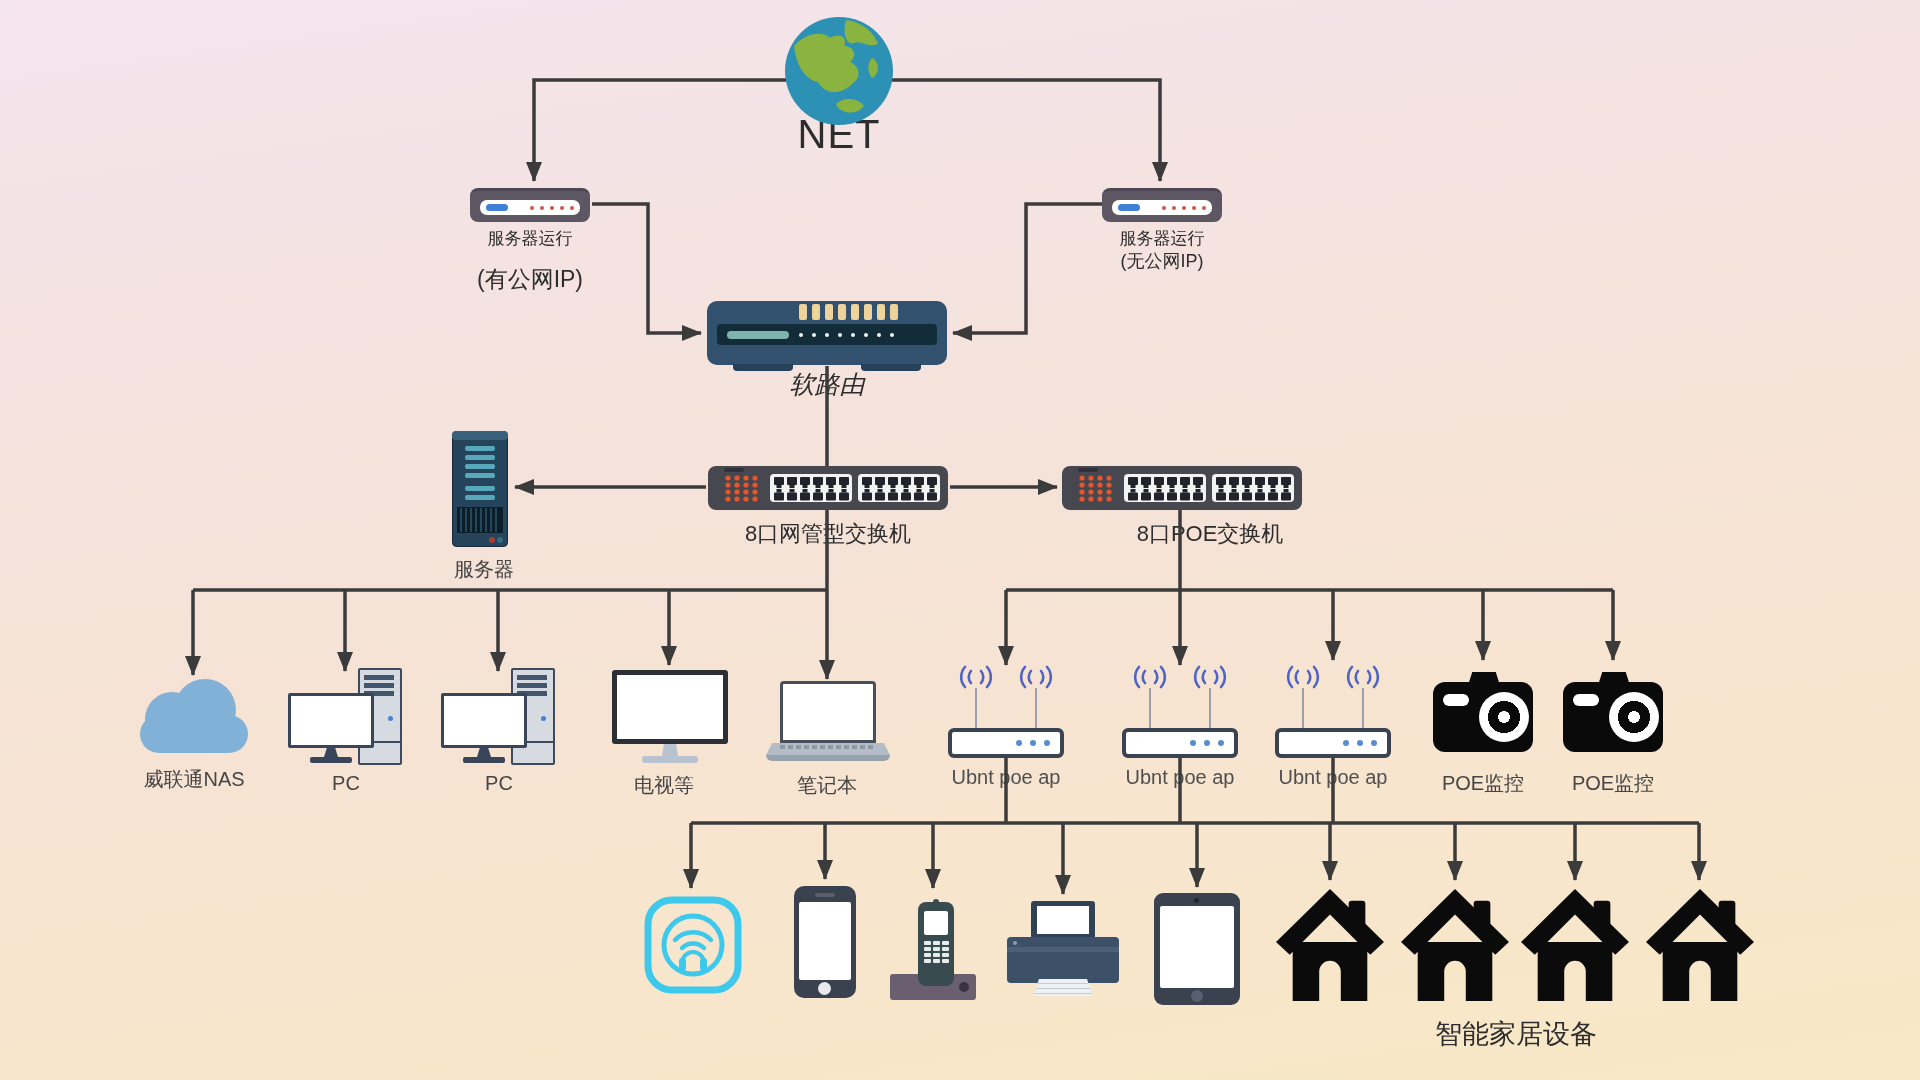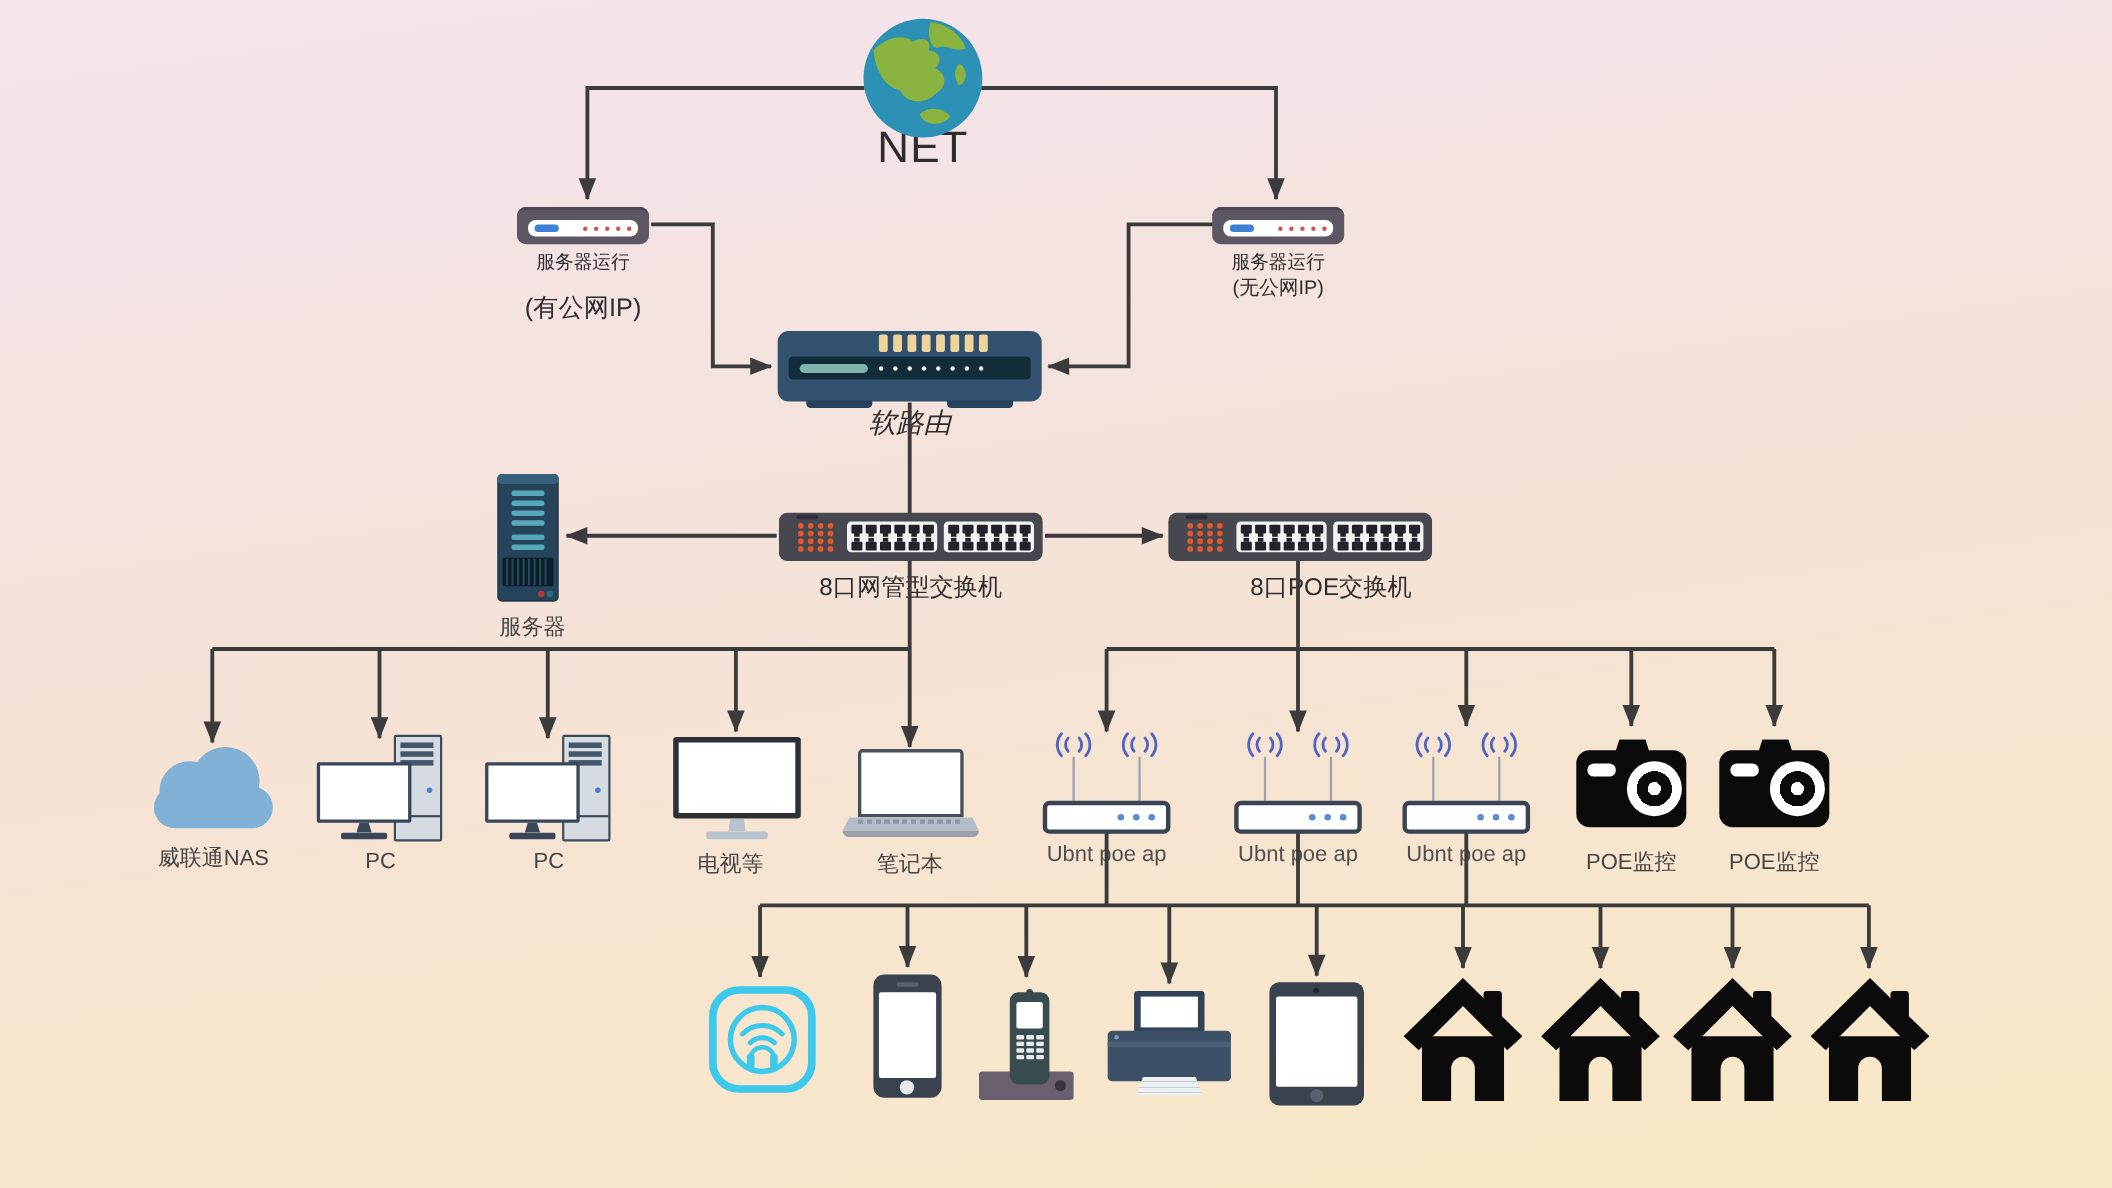--- a/index.html
+++ b/index.html
@@ -510,14 +510,15 @@
     </svg>
   <svg class="abs dev" style="left:1401px;top:888px" width="108" height="118" viewBox="0 0 110 118">
       <use href="#house"></use>
     </svg>
   <svg class="abs dev" style="left:1521px;top:888px" width="108" height="118" viewBox="0 0 110 118">
       <use href="#house"></use>
     </svg>
   <svg class="abs dev" style="left:1646px;top:888px" width="108" height="118" viewBox="0 0 110 118">
       <use href="#house"></use>
     </svg>
+  <div class="lbl b" style="left:1376px;top:1016px;width:280px;font-size:27px">智能家居设备</div>
 
 </div>
 
 </body></html>

